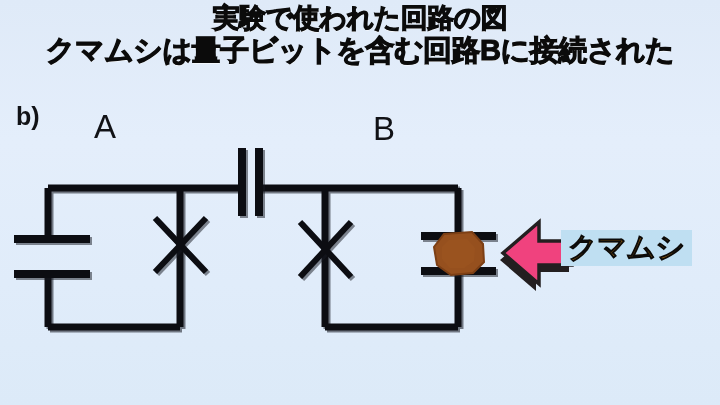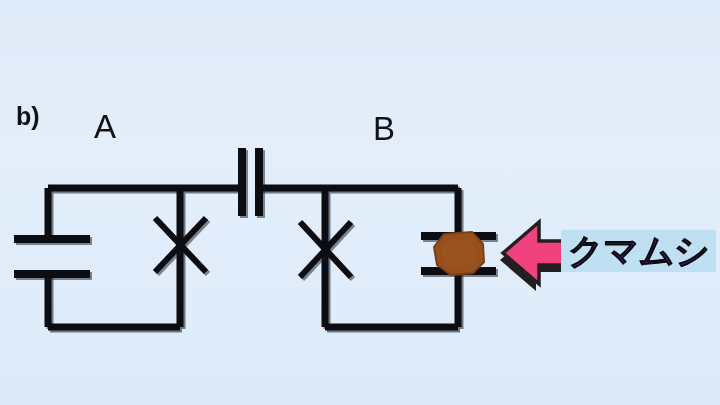--- a/index.html
+++ b/index.html
@@ -69,34 +69,38 @@
   
   #annotation-callout {
     position: absolute;
     left: 561px;
     top: 230px;
     background: #bfdff2;
     padding: 3px 7px 4px 7px;
     z-index: 25;
   }
   #annotation-callout-text {
-    font-size: 35px;
+    font-size: 29px;
     font-weight: 900;
-    color: #4c1d95;
+    color: #a16207;
     letter-spacing: -0.5px;
     line-height: 1.0;
     white-space: nowrap;
     -webkit-text-stroke: 0.9px #0b0b0b;
   }
 </style>
 </head>
 <body>
 
 <div id="stage">
 
+  <div id="title-block">
+    <span class="title-line" id="title-line-1">実験で使われた回路の図</span>
+    <span class="title-line" id="title-line-2">クマムシは量子ビットを含む回路Bに接続された</span>
+  </div>
 
   <svg id="circuit-svg" viewBox="0 0 720 405">
 
     <g opacity="0.55">
       <g stroke="#171a22" stroke-width="7" stroke-linecap="butt" fill="none" transform="translate(2,2)">
 
         <path d="M48,188 L242,188"></path>
         <path d="M48,188 L48,238"></path>
         <path d="M48,275 L48,327"></path>
         <path d="M48,327 L180,327"></path>

